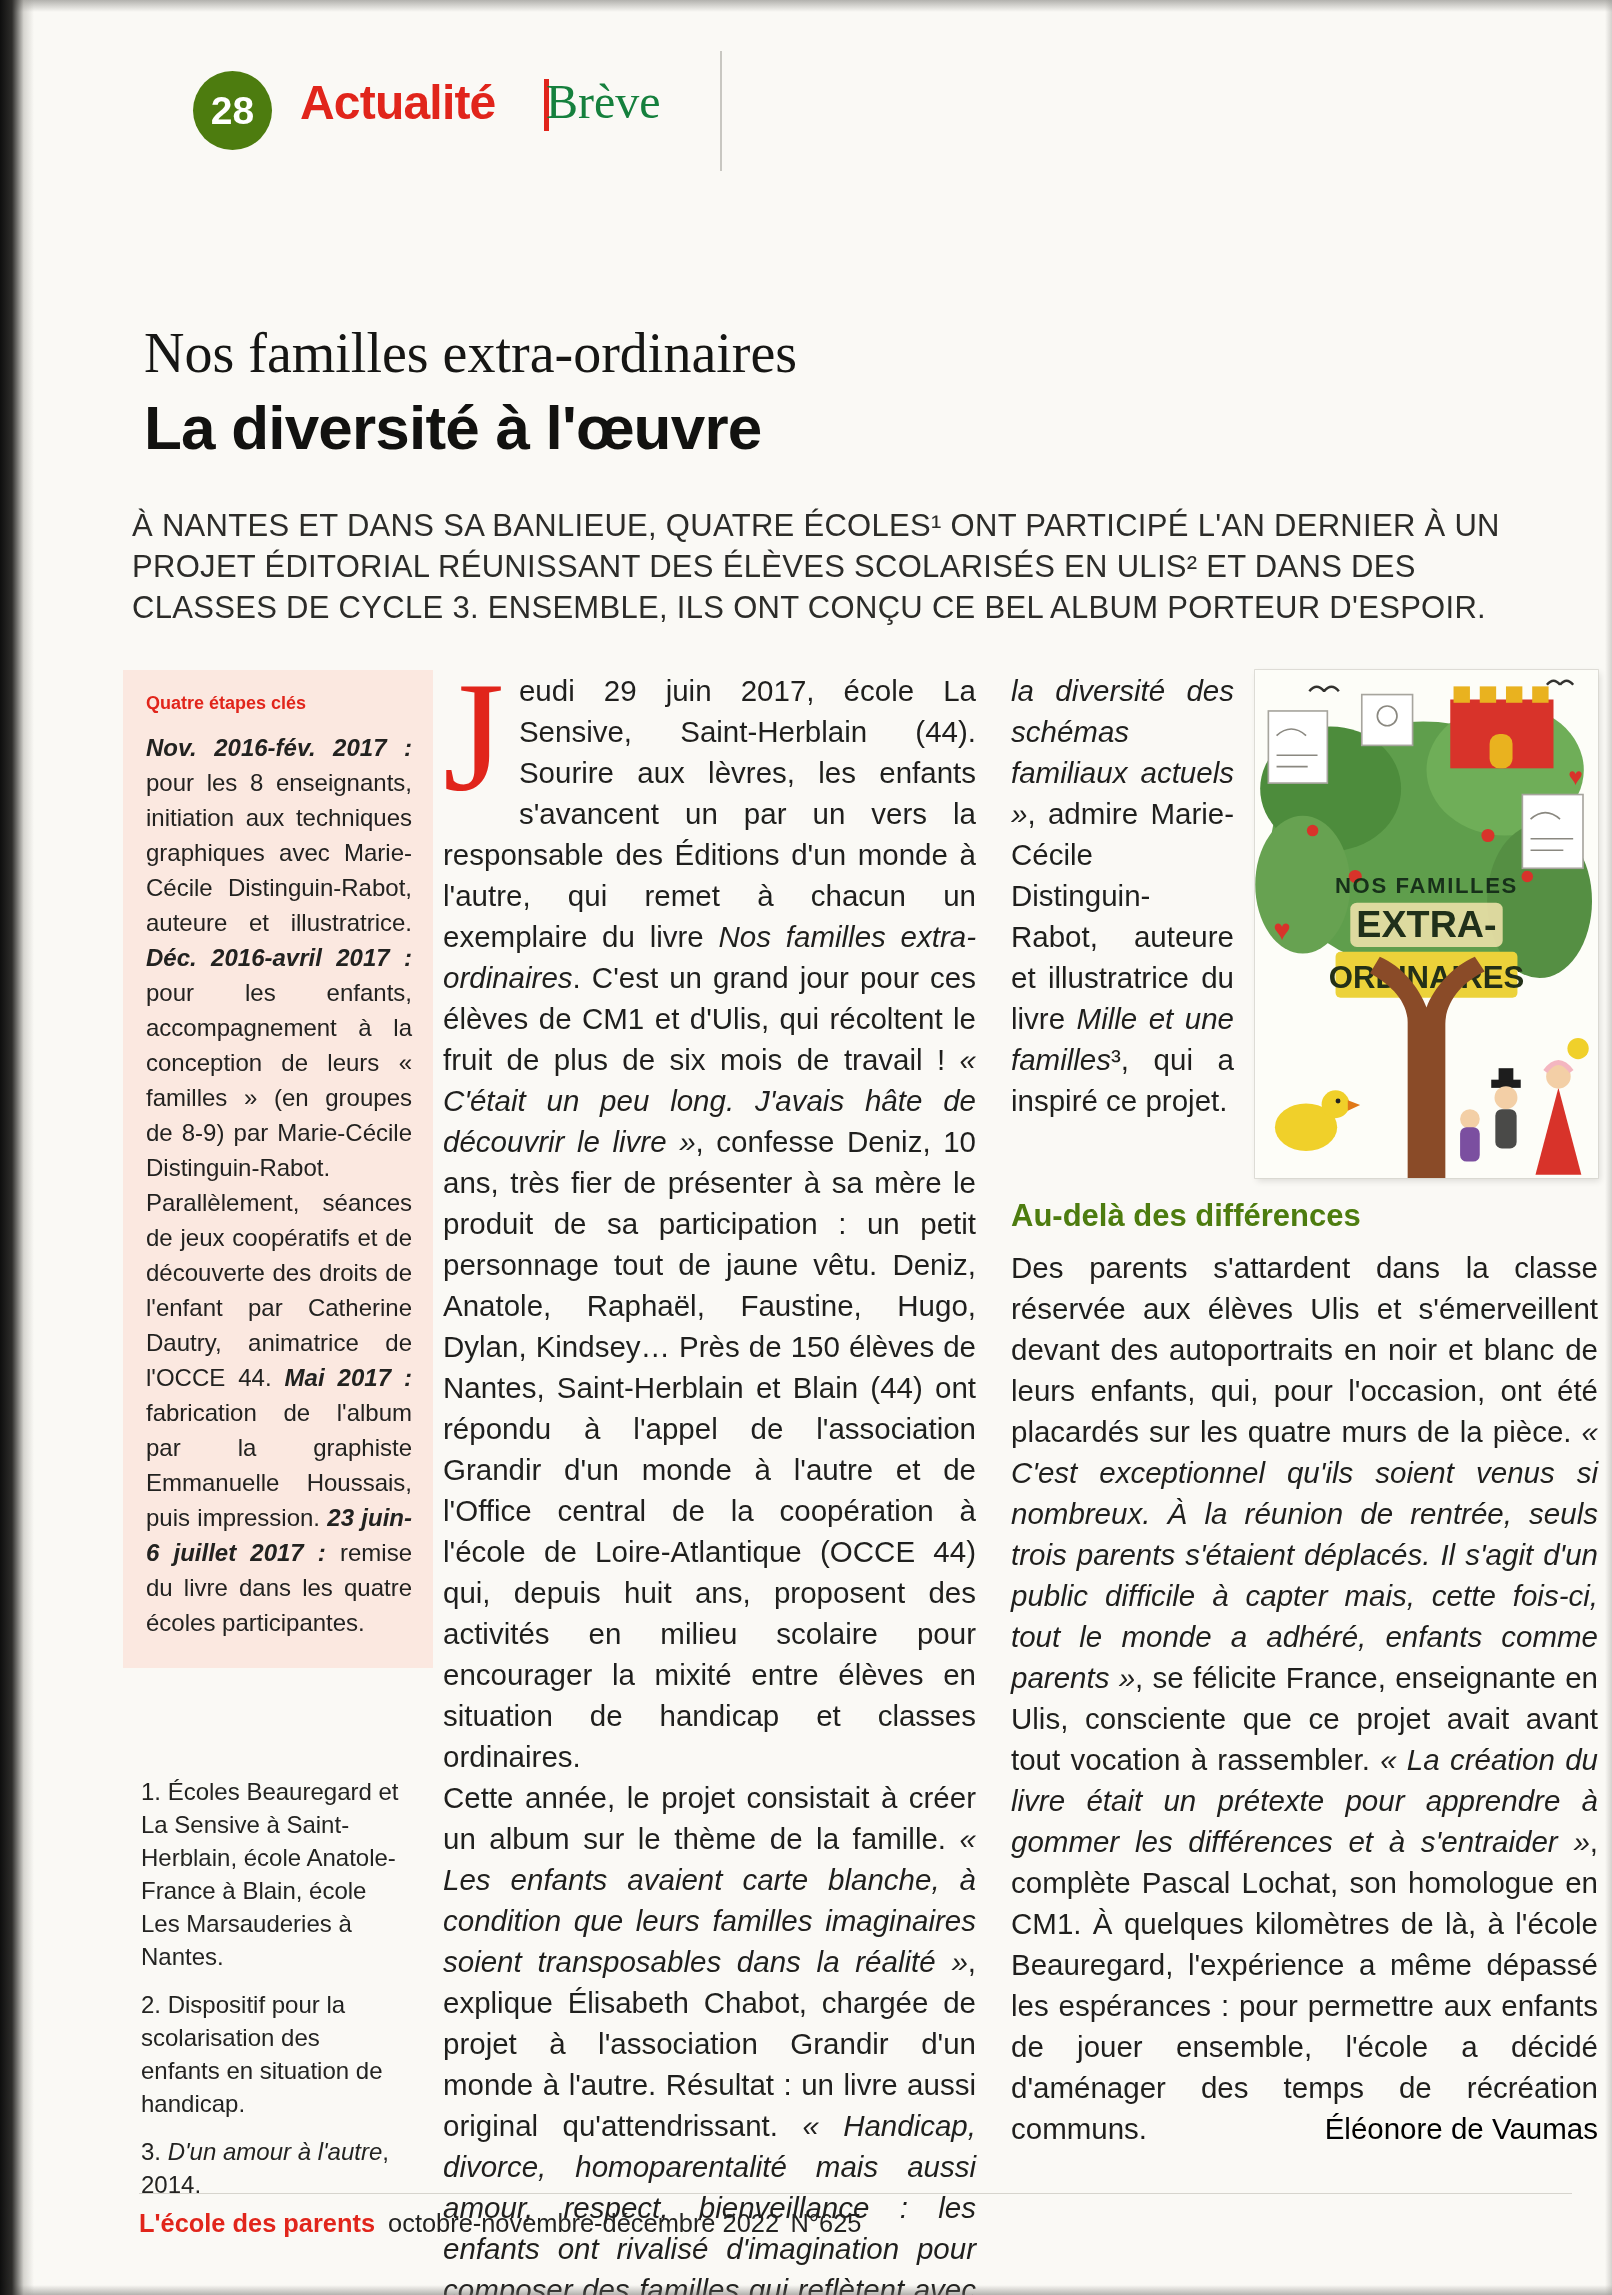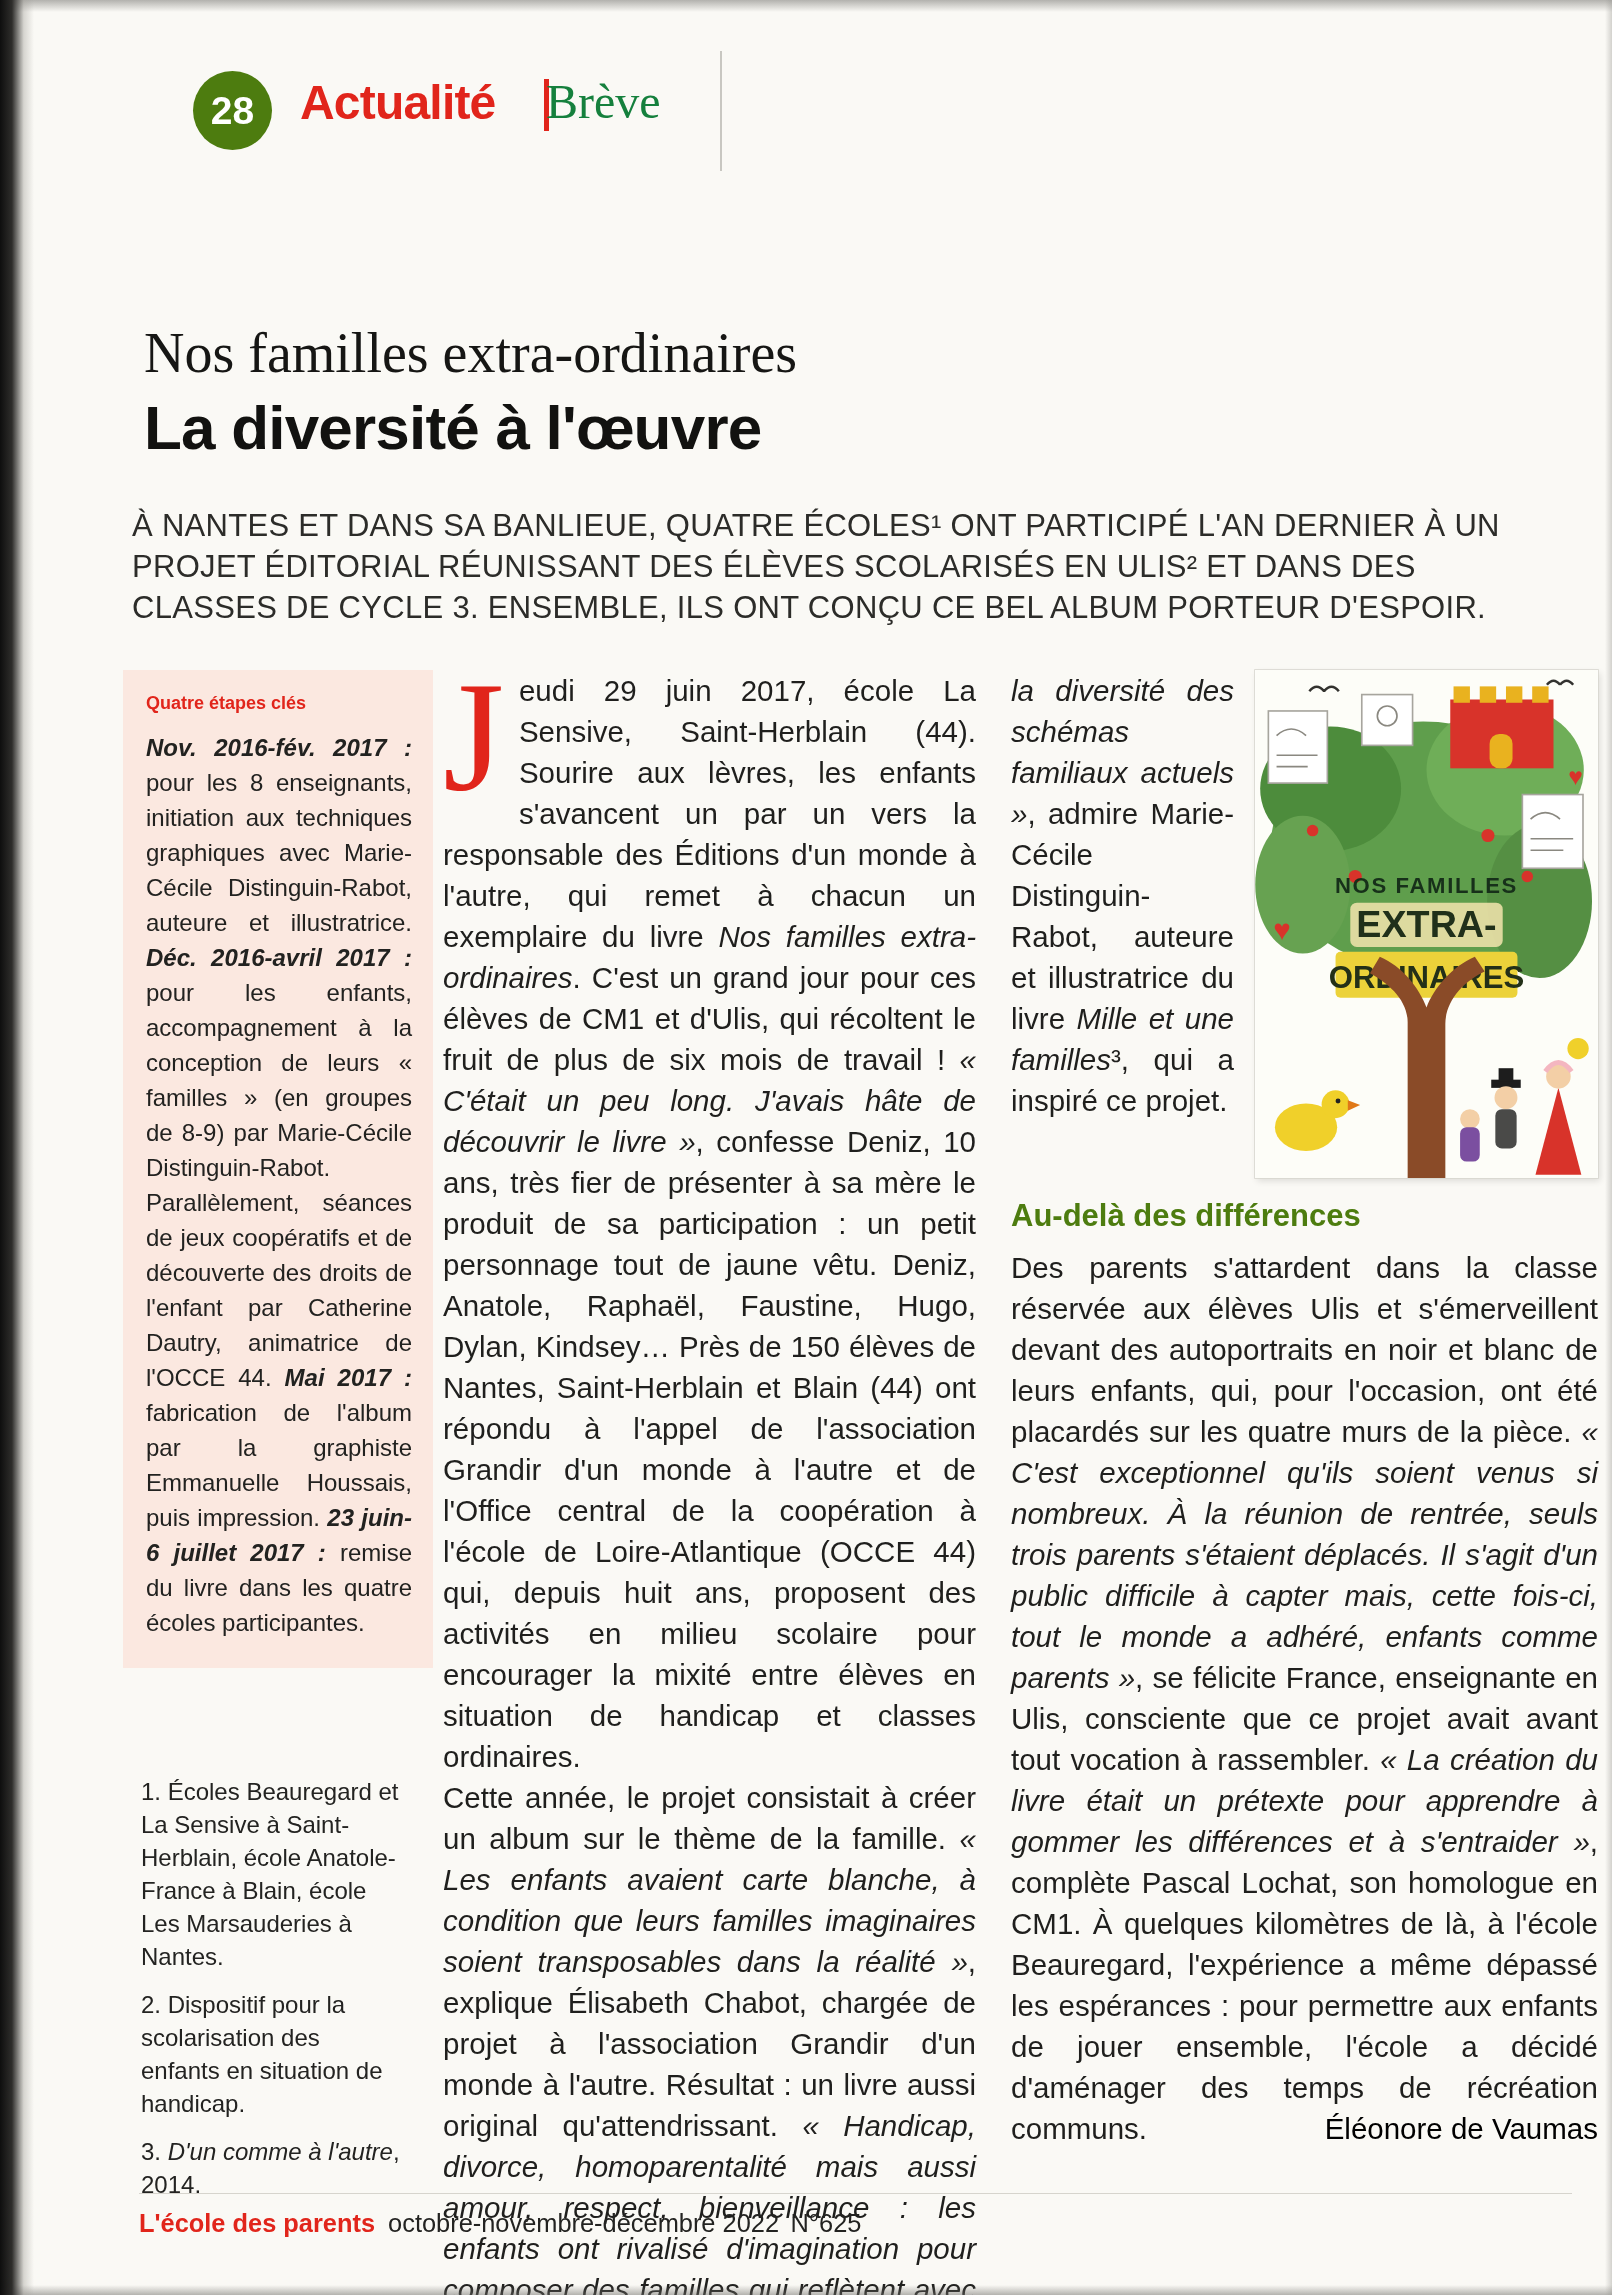--- a/index.html
+++ b/index.html
@@ -90,21 +90,21 @@
   </section>
 
   <aside class="left-col">
     <div class="keybox">
       <h3 class="keybox-title">Quatre étapes clés</h3>
       <div class="keybox-body"><span class="st-bi">Nov. 2016-fév. 2017 :</span><span> pour les 8 enseignants, initiation aux techniques graphiques avec Marie-Cécile Distinguin-Rabot, auteure et illustratrice. </span><span class="st-bi">Déc. 2016-avril 2017 :</span><span> pour les enfants, accompagnement à la conception de leurs « familles » (en groupes de 8-9) par Marie-Cécile Distinguin-Rabot. Parallèlement, séances de jeux coopératifs et de découverte des droits de l'enfant par Catherine Dautry, animatrice de l'OCCE 44. </span><span class="st-bi">Mai 2017 :</span><span> fabrication de l'album par la graphiste Emmanuelle Houssais, puis impression. </span><span class="st-bi">23 juin-6 juillet 2017 :</span><span> remise du livre dans les quatre écoles participantes.</span></div>
     </div>
     <div class="footnotes">
       <p><span>1. Écoles Beauregard et La Sensive à Saint-Herblain, école Anatole-France à Blain, école Les Marsauderies à Nantes.</span></p>
       <p><span>2. Dispositif pour la scolarisation des enfants en situation de handicap.</span></p>
-      <p><span>3. </span><span class="st-i">D'un comme à l'autre</span><span>, 2014.</span></p>
+      <p><span>3. </span><span class="st-i">D'un amour à l'autre</span><span>, 2014.</span></p>
     </div>
   </aside>
 
   <div class="mid-col">
     <p class="body-para"><span class="dropcap">J</span><span><span>eudi 29 juin 2017, école La Sensive, Saint-Herblain (44). Sourire aux lèvres, les enfants s'avancent un par un vers la responsable des Éditions d'un monde à l'autre, qui remet à chacun un exemplaire du livre </span><span class="st-i">Nos familles extra-ordinaires</span><span>. C'est un grand jour pour ces élèves de CM1 et d'Ulis, qui récoltent le fruit de plus de six mois de travail ! </span><span class="st-i">« C'était un peu long. J'avais hâte de découvrir le livre »</span><span>, confesse Deniz, 10 ans, très fier de présenter à sa mère le produit de sa participation : un petit personnage tout de jaune vêtu. Deniz, Anatole, Raphaël, Faustine, Hugo, Dylan, Kindsey… Près de 150 élèves de Nantes, Saint-Herblain et Blain (44) ont répondu à l'appel de l'association Grandir d'un monde à l'autre et de l'Office central de la coopération à l'école de Loire-Atlantique (OCCE 44) qui, depuis huit ans, proposent des activités en milieu scolaire pour encourager la mixité entre élèves en situation de handicap et classes ordinaires.</span></span></p>
     <p class="body-para"><span>Cette année, le projet consistait à créer un album sur le thème de la famille. </span><span class="st-i">« Les enfants avaient carte blanche, à condition que leurs familles imaginaires soient transposables dans la réalité »</span><span>, explique Élisabeth Chabot, chargée de projet à l'association Grandir d'un monde à l'autre. Résultat : un livre aussi original qu'attendrissant. </span><span class="st-i">« Handicap, divorce, homoparentalité mais aussi amour, respect, bienveillance : les enfants ont rivalisé d'imagination pour composer des familles qui reflètent avec justesse</span></p>
   </div>
 
   <div class="right-col">
     <figure class="book-figure">

